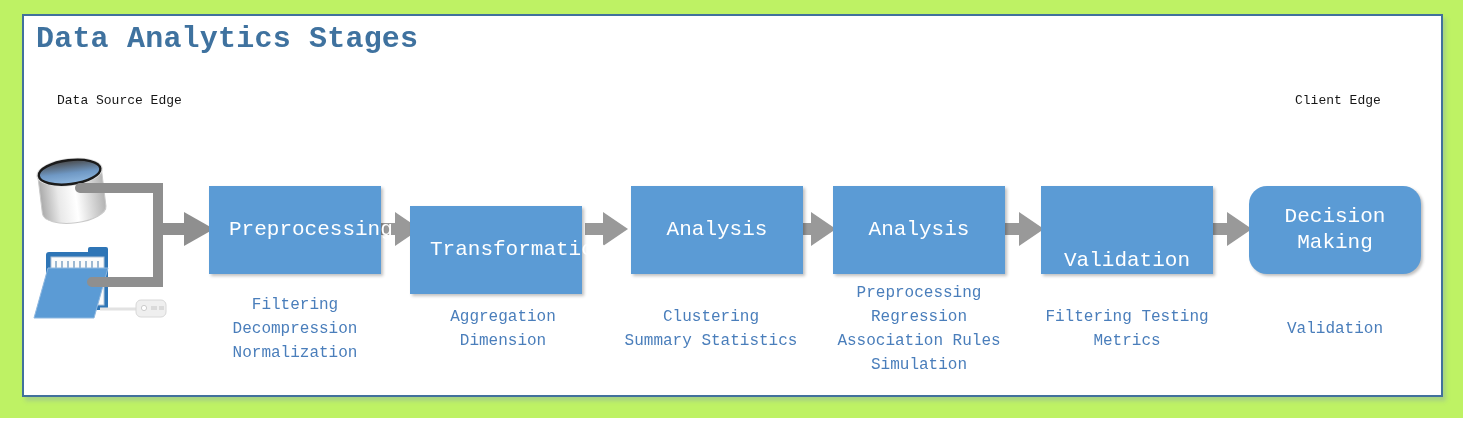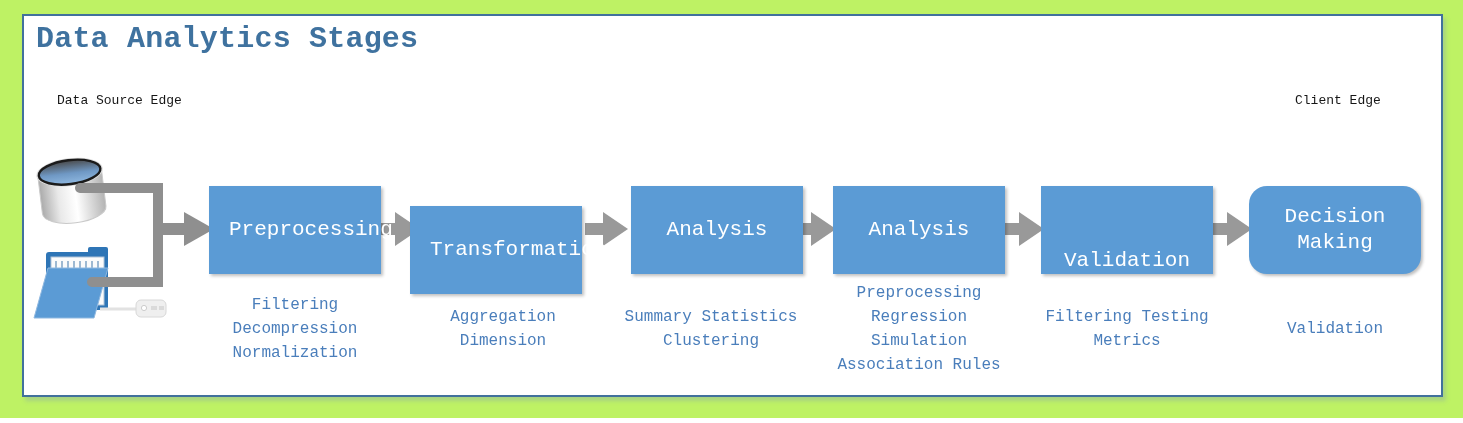--- a/index.html
+++ b/index.html
@@ -137,31 +137,31 @@
       <span class="stage-label">Transformation</span>
     </div>
     <div class="stage-items" style="left: 393px;">
       <div>Aggregation</div>
       <div>Dimension</div>
     </div>
     <div class="stage-box" style="left: 631px; background: rgb(91, 155, 213);">
       <span class="stage-label">Analysis</span>
     </div>
     <div class="stage-items" style="left: 601px;">
+      <div>Clustering</div>
       <div>Summary Statistics</div>
-      <div>Clustering</div>
     </div>
     <div class="stage-box" style="left: 833px; background: rgb(91, 155, 213);">
       <span class="stage-label">Analysis</span>
     </div>
     <div class="stage-items" style="left: 809px;">
       <div>Preprocessing</div>
       <div>Regression</div>
+      <div>Association Rules</div>
       <div>Simulation</div>
-      <div>Association Rules</div>
     </div>
     <div class="stage-box" style="left: 1041px; background: rgb(91, 155, 213); align-items: flex-end;">
       <span class="stage-label">Validation</span>
     </div>
     <div class="stage-items" style="left: 1017px;">
       <div>Filtering Testing</div>
       <div>Metrics</div>
     </div>
     <div class="stage-box" style="left: 1249px; background: rgb(91, 155, 213); border-radius: 18px;">
       <span class="stage-label">Decision Making</span>

